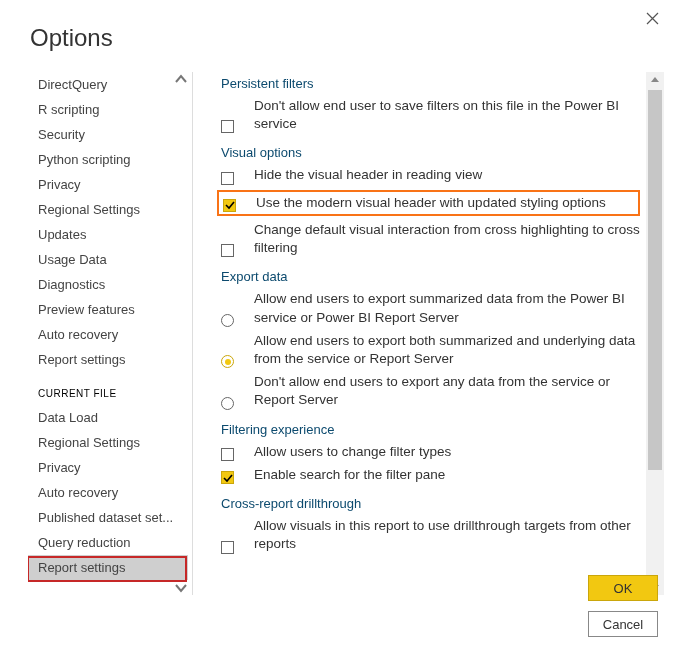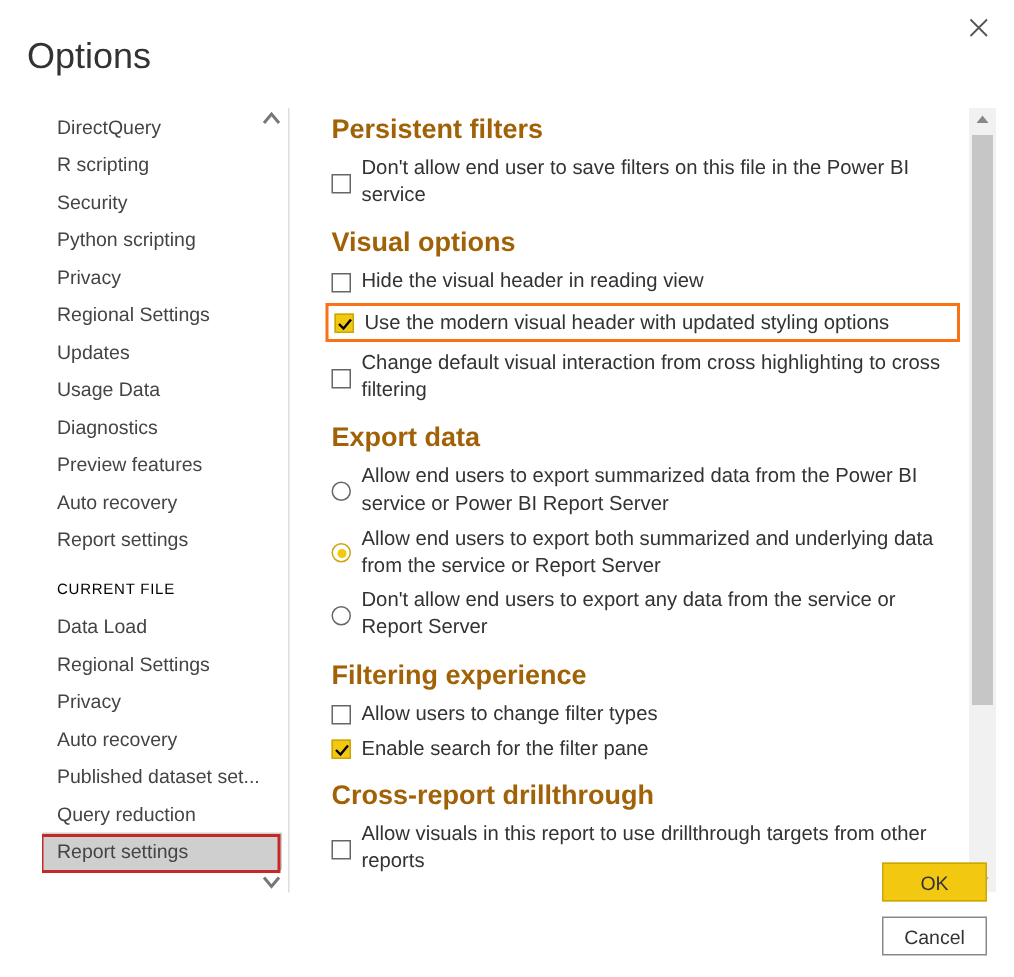--- a/index.html
+++ b/index.html
@@ -27,21 +27,21 @@
     width: 16px;
     height: 16px;
     cursor: pointer;
     color: #555;
   }
   .close-btn svg { width: 13px; height: 13px; }
   .title {
     font-size: 24px;
     font-weight: 300;
     color: #333;
-    padding: 24px 0 0 18px;
+    padding: 24px 0 0 30px;
   }
   .body {
     display: flex;
     position: absolute;
     top: 72px;
     left: 28px;
     right: 12px;
     bottom: 56px;
   }
   .sidebar {
@@ -94,31 +94,31 @@
     flex: 1;
     position: relative;
     overflow: hidden;
     padding-right: 24px;
   }
   .content-inner {
     padding-left: 24px;
     padding-top: 4px;
   }
   .section-h {
-    font-size: 18px;
-    font-weight: 700;
-    color: #a16207;
+    font-size: 13px;
+    font-weight: 400;
+    color: #0c4a6e;
     margin: 12px 0 6px 0;
   }
   .section-h.first { margin-top: 0; }
   .option {
     display: flex;
-    align-items: center;
+    align-items: flex-end;
     margin: 5px 0;
-    gap: 7px;
+    gap: 20px;
   }
   .ctrl {
     width: 13px;
     height: 13px;
     border: 1px solid #666;
     margin-top: 2px;
     flex: 0 0 13px;
     display: inline-flex;
     align-items: center;
     justify-content: center;

